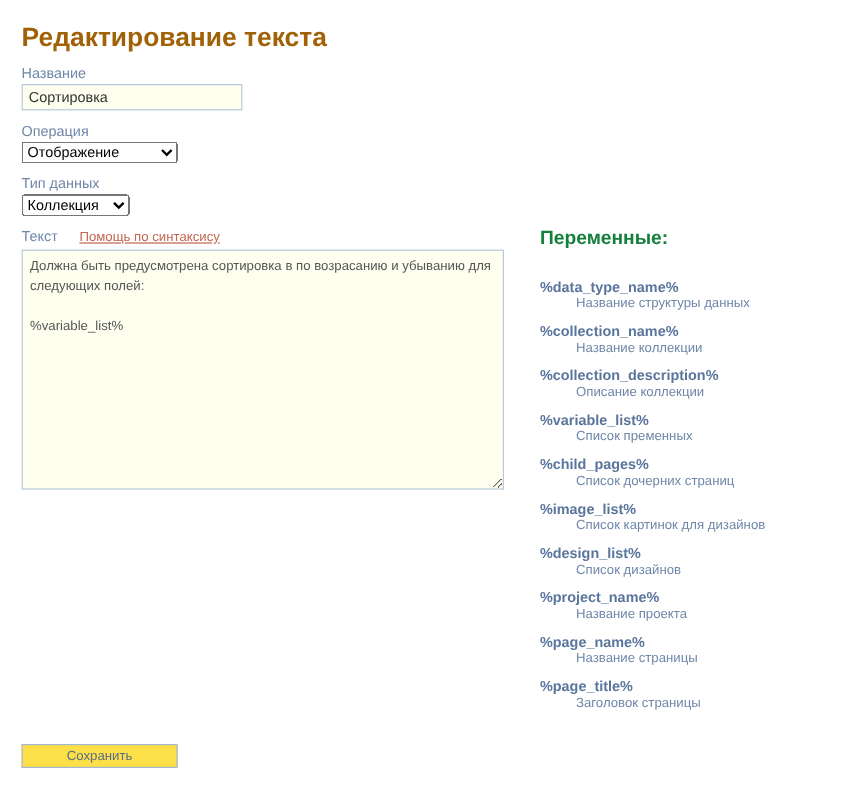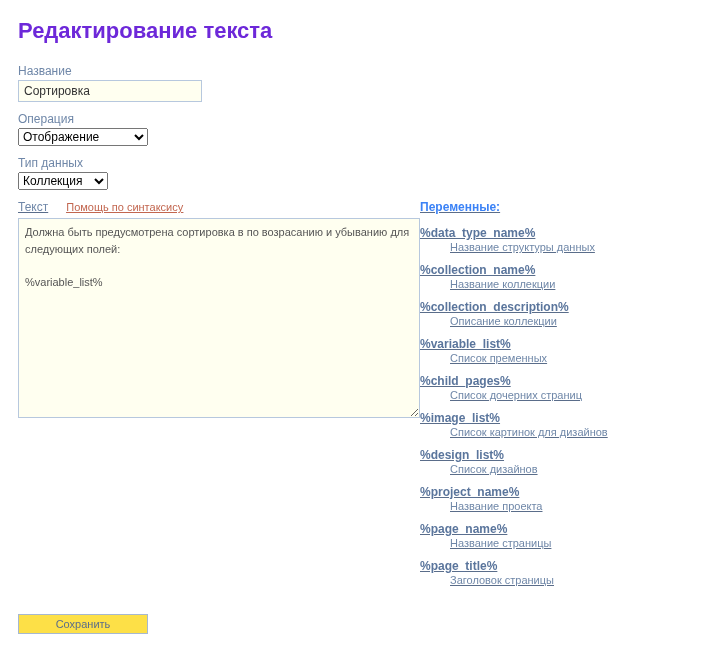--- a/index.html
+++ b/index.html
@@ -7,22 +7,22 @@
       font-family: Verdana, Arial, sans-serif;
       font-size: 12px;
       color: #5a6d8a;
       background: #fff;
       padding: 18px;
       width: 714px;
     }
     h1 {
       font-size: 22px;
       font-weight: bold;
-      color: #6d28d9;
-      margin-bottom: 20px;
+      color: #a16207;
+      margin-bottom: 10px;
     }
     .field-block { margin-bottom: 10px; }
     .field-label {
       color: #6f87a8;
       font-size: 12px;
       margin-bottom: 2px;
       display: block;
     }
     .text-input {
       border: 1px solid #b7c8de;
@@ -47,42 +47,42 @@
     }
     .help-link {
       color: #c2664f;
       text-decoration: underline;
       font-size: 11px;
       cursor: pointer;
       padding-left: 12px;
     }
     .main-cols {
       display: flex;
+      gap: 30px;
       align-items: flex-start;
-      text-decoration: underline;
     }
     .left-col { flex: 0 0 auto; }
     .right-col { flex: 1 1 auto; padding-top: 0; }
     textarea.body-text {
       width: 402px;
       height: 200px;
       border: 1px solid #b7c8de;
       background: #fffff0;
       padding: 5px 6px;
       font-family: Verdana, Arial, sans-serif;
       font-size: 11px;
       color: #555;
       line-height: 1.5;
       resize: both;
     }
     .vars-title {
       font-weight: bold;
-      color: #3b82f6;
-      font-size: 12px;
-      margin-bottom: 12px;
+      color: #15803d;
+      font-size: 16px;
+      margin-bottom: 24px;
     }
     .var-item { margin-bottom: 10px; }
     .var-key {
       font-weight: bold;
       color: #5a759c;
       font-size: 12px;
     }
     .var-desc {
       color: #6f87a8;
       font-size: 11px;

